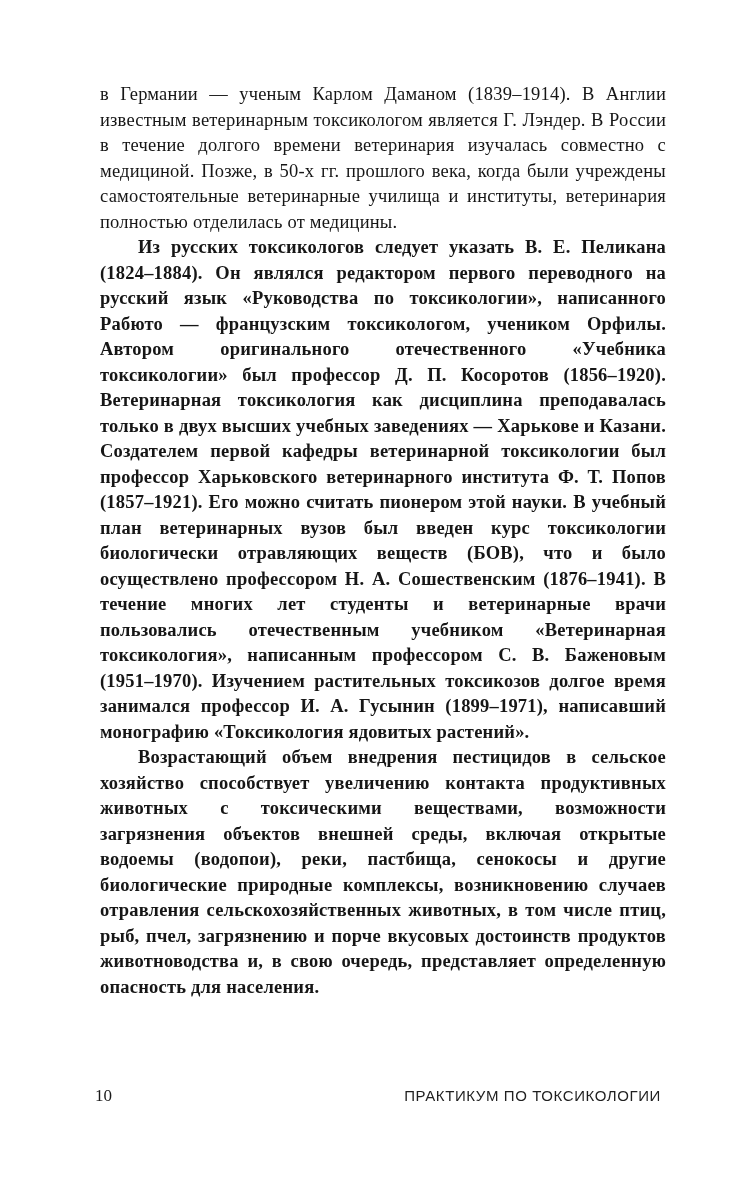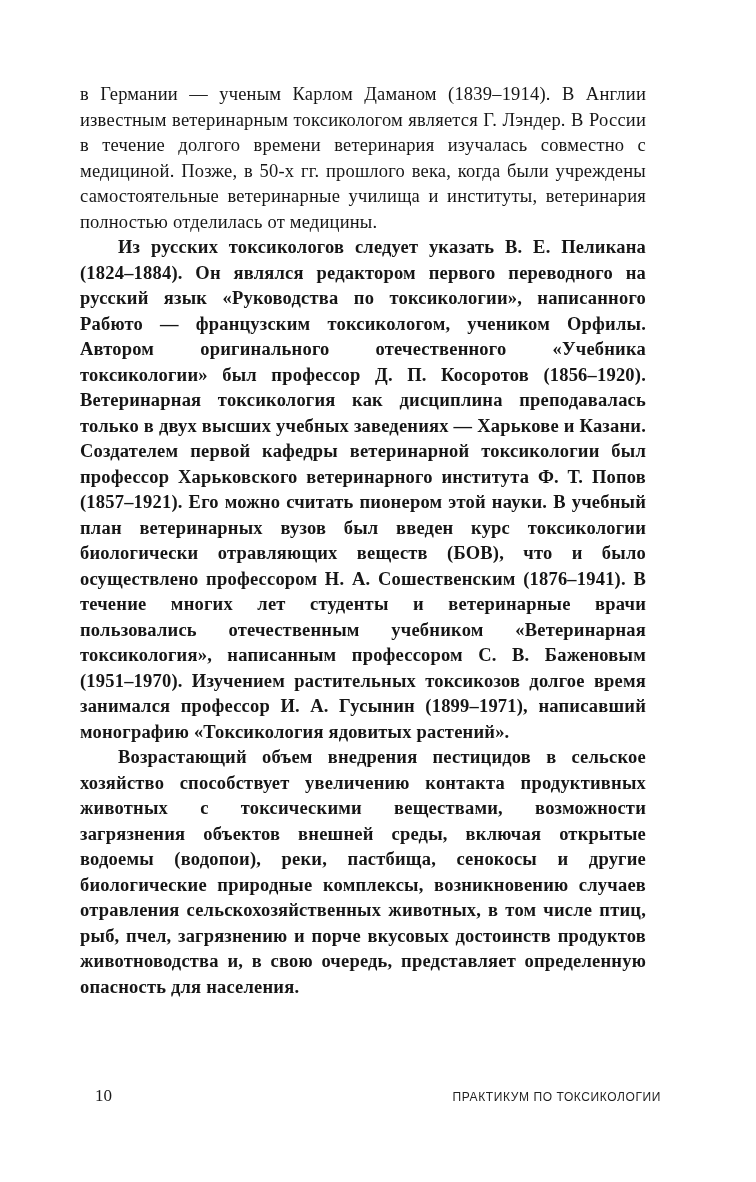--- a/index.html
+++ b/index.html
@@ -11,21 +11,21 @@
     position: relative;
     width: 756px;
     height: 1182px;
     margin: 0 auto;
     background: #ffffff;
     overflow: hidden;
   }
   .text-block {
     position: absolute;
     top: 82px;
-    left: 80px;
+    left: 100px;
     width: 566px;
     font-family: "Liberation Serif", serif;
     font-size: 18.5px;
     line-height: 25.5px;
     color: #161616;
     text-align: justify;
     letter-spacing: 0.2px;
   }
   .text-block p {
     margin: 0;
@@ -43,21 +43,21 @@
     justify-content: space-between;
     align-items: baseline;
   }
   .page-number {
     font-family: "Liberation Serif", serif;
     font-size: 17px;
     color: #1a1a1a;
   }
   .running-title {
     font-family: "Liberation Sans", sans-serif;
-    font-size: 12px;
+    font-size: 15px;
     letter-spacing: 0.6px;
     color: #1f1f1f;
   }
 </style>
 </head>
 <body>
 
 <div class="page">
 
   <div class="text-block">

